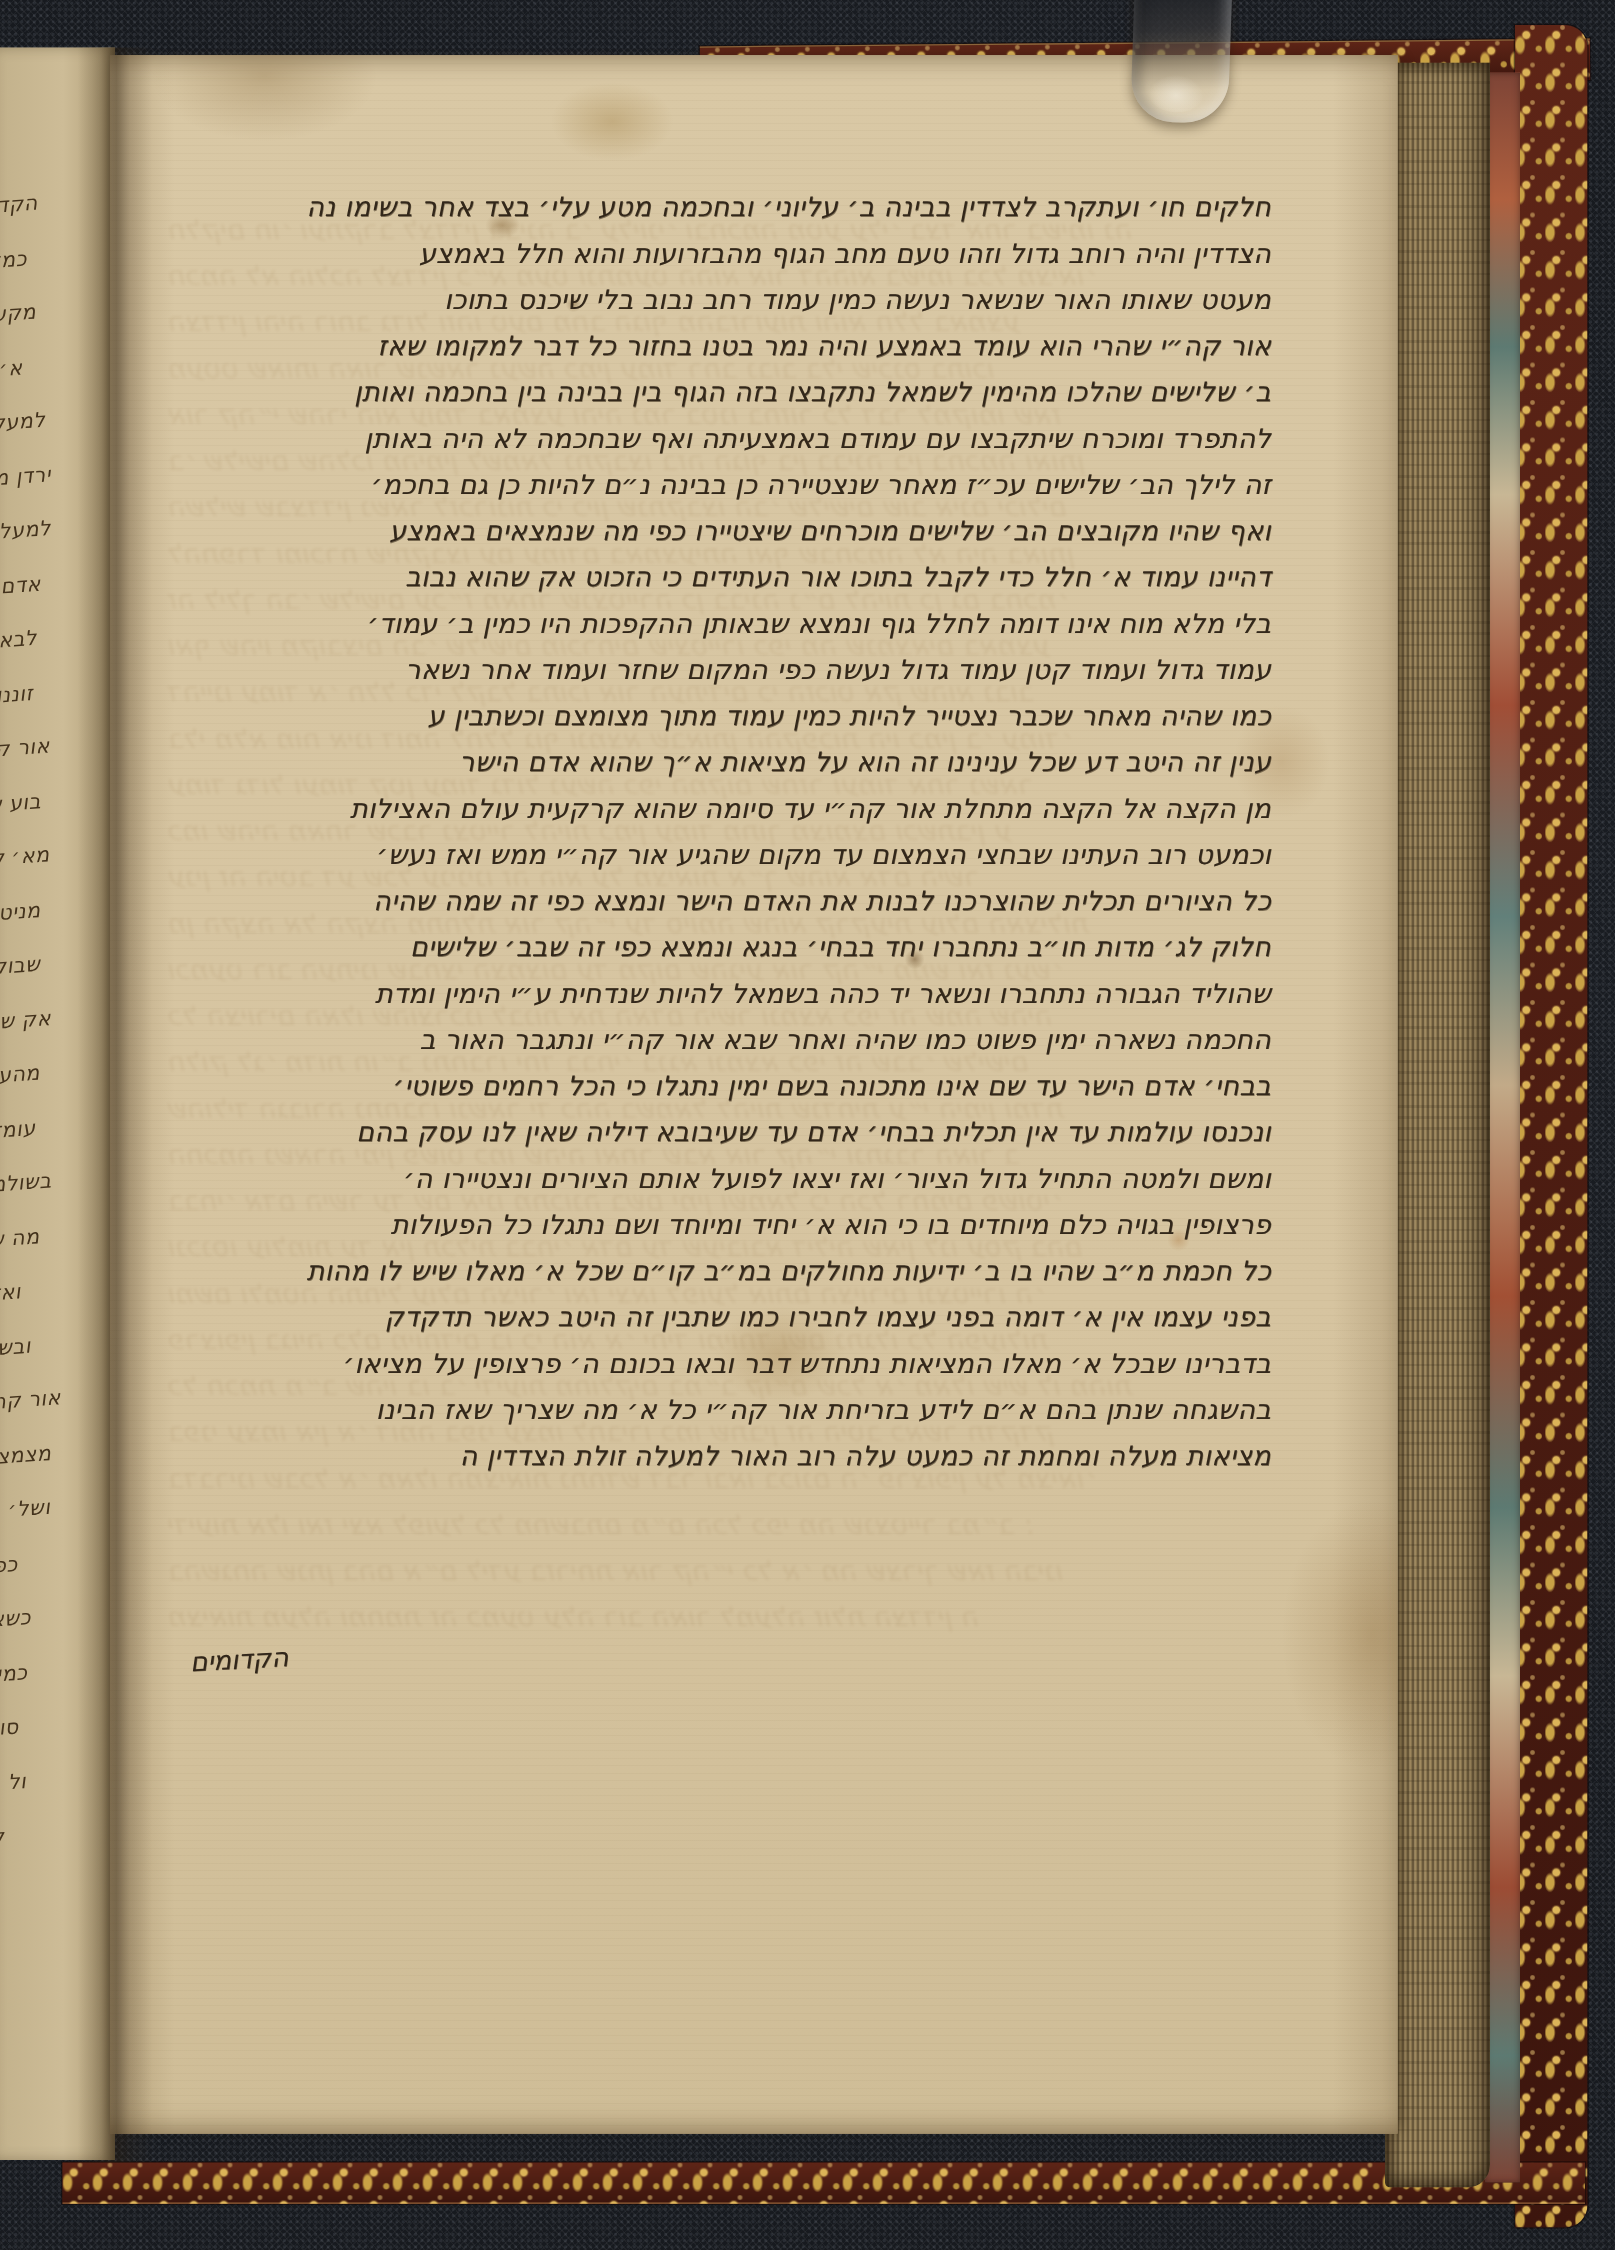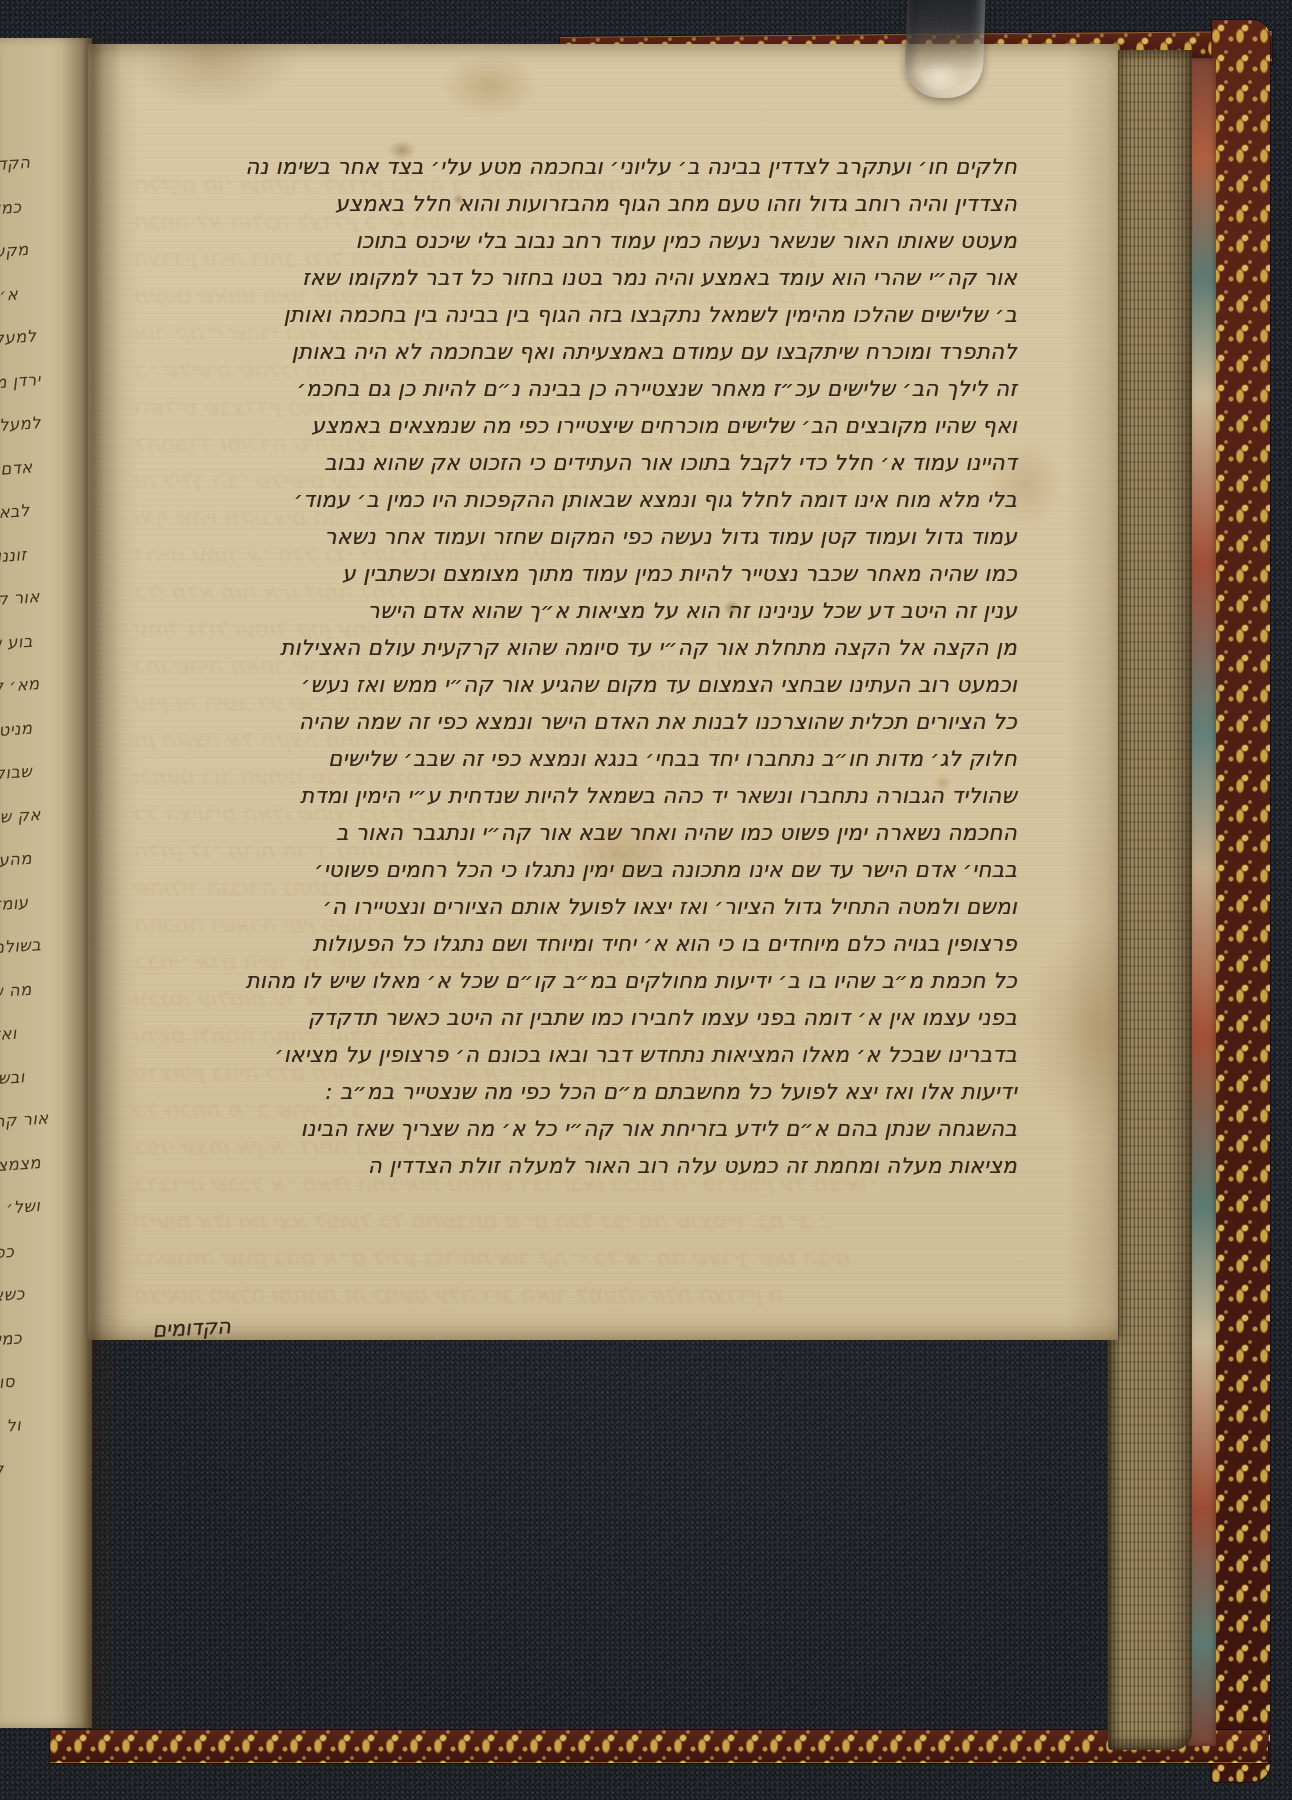--- a/index.html
+++ b/index.html
@@ -47,21 +47,21 @@
     background:linear-gradient(90deg,#c3b28c 0%,#cdbc97 55%,#b6a47e 88%,#8d7c5b 100%);
     box-shadow:inset -6px 0 10px rgba(60,45,25,0.35);
     padding-top:104px;box-sizing:border-box;}
   .lp-frag{white-space:nowrap;direction:rtl;text-align:left;height:43.5px;line-height:43.5px;
     margin-left:-58px;width:140px;transform:rotate(-4deg);
     font-size:16.5px;font-style:italic;color:#43321c;letter-spacing:0.4px;}
   
   .gutter{left:62px;top:38px;width:60px;height:1692px;z-index:5;pointer-events:none;
     background:linear-gradient(90deg, transparent 0%, rgba(55,40,20,0.30) 38%, rgba(40,28,14,0.42) 52%, rgba(55,40,22,0.18) 70%, transparent 100%);}
   
-  .main-page{left:88px;top:44px;width:1030px;height:1296px;z-index:4;
+  .main-page{left:88px;top:44px;width:1030px;height:1663px;z-index:4;
     background-color:#d7c6a2;
     background-image:
       radial-gradient(ellipse 70px 45px at 39% 3.2%, rgba(156,123,63,0.35), transparent 70%),
       radial-gradient(ellipse 20px 15px at 30.5% 8.2%, rgba(120,85,40,0.4), transparent 70%),
       radial-gradient(circle 9px at 36% 12%, rgba(110,80,40,0.4), transparent 70%),
       radial-gradient(ellipse 55px 65px at 91% 34%, rgba(150,110,60,0.22), transparent 70%),
       radial-gradient(circle 11px at 62.5% 43.5%, rgba(95,65,30,0.45), transparent 72%),
       radial-gradient(ellipse 75px 55px at 52% 62.5%, rgba(150,115,60,0.28), transparent 70%),
       radial-gradient(circle 13px at 83% 57%, rgba(165,105,45,0.30), transparent 70%),
       radial-gradient(ellipse 100px 150px at 98% 76%, rgba(140,105,55,0.30), transparent 72%),
@@ -188,25 +188,25 @@
       <div class="ms-line">עמוד גדול ועמוד קטן עמוד גדול נעשה כפי המקום שחזר ועמוד אחר נשאר</div>
       <div class="ms-line">כמו שהיה מאחר שכבר נצטייר להיות כמין עמוד מתוך מצומצם וכשתבין ע</div>
       <div class="ms-line">ענין זה היטב דע שכל ענינינו זה הוא על מציאות א״ך שהוא אדם הישר</div>
       <div class="ms-line">מן הקצה אל הקצה מתחלת אור קה״י עד סיומה שהוא קרקעית עולם האצילות</div>
       <div class="ms-line">וכמעט רוב העתינו שבחצי הצמצום עד מקום שהגיע אור קה״י ממש ואז נעש׳</div>
       <div class="ms-line">כל הציורים תכלית שהוצרכנו לבנות את האדם הישר ונמצא כפי זה שמה שהיה</div>
       <div class="ms-line">חלוק לג׳ מדות חו״ב נתחברו יחד בבחי׳ בנגא ונמצא כפי זה שבב׳ שלישים</div>
       <div class="ms-line">שהוליד הגבורה נתחברו ונשאר יד כהה בשמאל להיות שנדחית ע״י הימין ומדת</div>
       <div class="ms-line">החכמה נשארה ימין פשוט כמו שהיה ואחר שבא אור קה״י ונתגבר האור ב</div>
       <div class="ms-line">בבחי׳ אדם הישר עד שם אינו מתכונה בשם ימין נתגלו כי הכל רחמים פשוטי׳</div>
+      <div class="ms-line">ונכנסו עולמות עד אין תכלית בבחי׳ אדם עד שעיבובא דיליה שאין לנו עסק בהם</div>
       <div class="ms-line">ומשם ולמטה התחיל גדול הציור׳ ואז יצאו לפועל אותם הציורים ונצטיירו ה׳</div>
       <div class="ms-line">פרצופין בגויה כלם מיוחדים בו כי הוא א׳ יחיד ומיוחד ושם נתגלו כל הפעולות</div>
       <div class="ms-line">כל חכמת מ״ב שהיו בו ב׳ ידיעות מחולקים במ״ב קו״ם שכל א׳ מאלו שיש לו מהות</div>
       <div class="ms-line">בפני עצמו אין א׳ דומה בפני עצמו לחבירו כמו שתבין זה היטב כאשר תדקדק</div>
       <div class="ms-line">בדברינו שבכל א׳ מאלו המציאות נתחדש דבר ובאו בכונם ה׳ פרצופין על מציאו׳</div>
-      <div class="ms-line">ידיעות אלו ואז יצא לפועל כל מחשבתם מ״ם הכל כפי מה שנצטייר במ״ב :</div>
       <div class="ms-line">בהשגחה שנתן בהם א״ם לידע בזריחת אור קה״י כל א׳ מה שצריך שאז הבינו</div>
       <div class="ms-line">מציאות מעלה ומחמת זה כמעט עלה רוב האור למעלה זולת הצדדין ה</div>
     </div>
   <div class="catchword">הקדומים</div>
 </div>
 
 <div class="abs strap"></div>
 
 </body></html>

